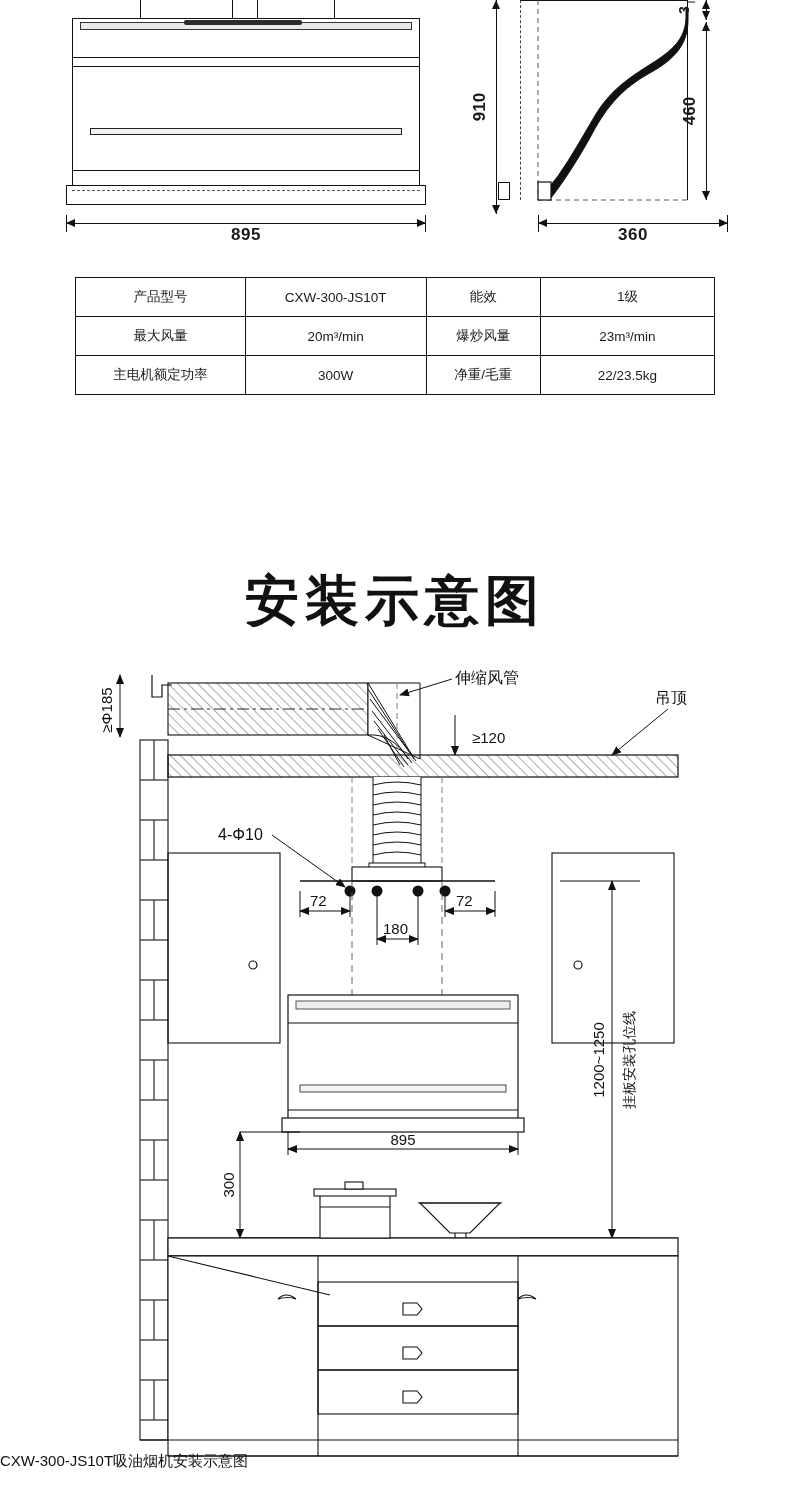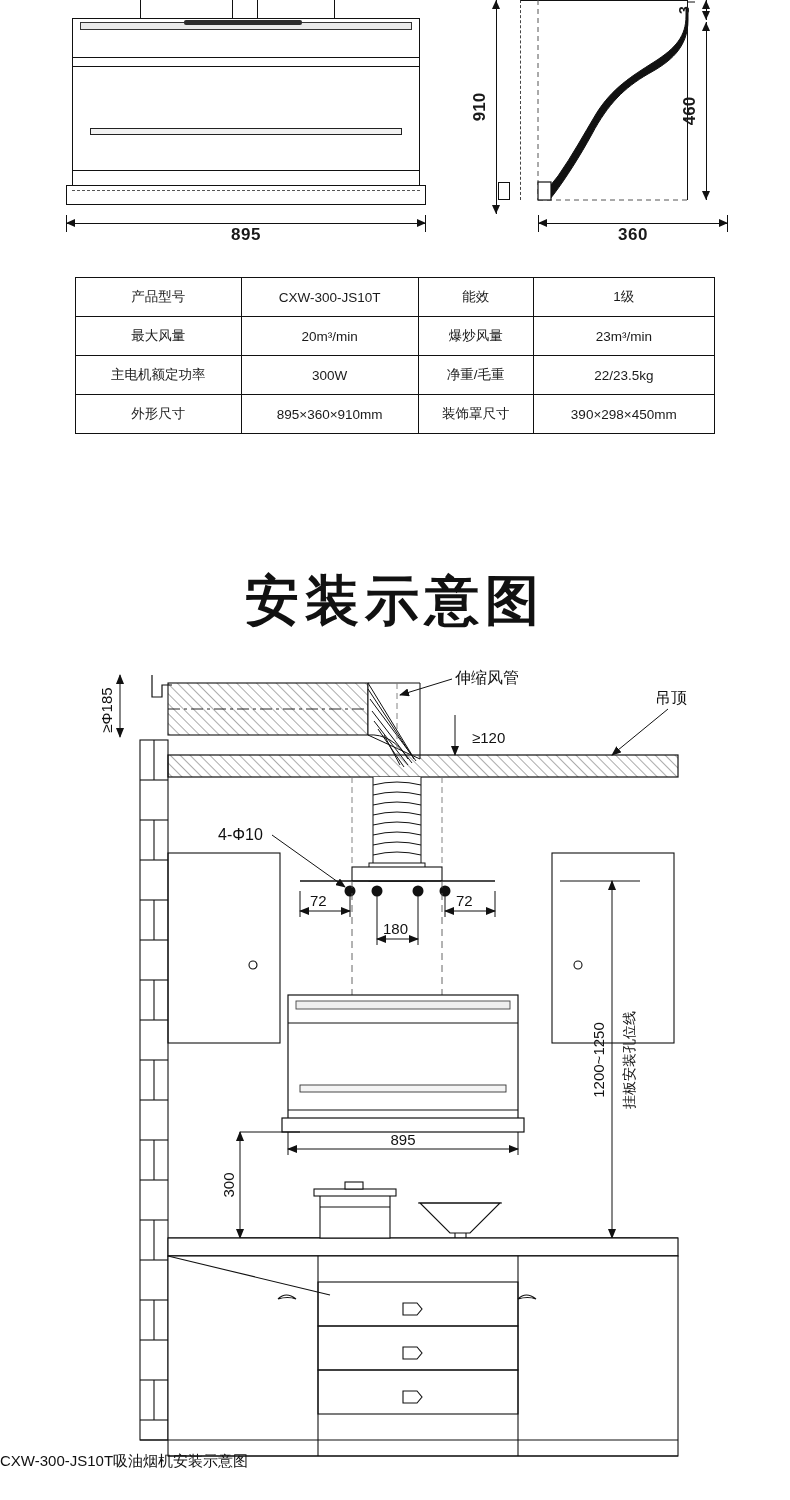--- a/index.html
+++ b/index.html
@@ -431,26 +431,20 @@
           <td class="k">最大风量</td>
           <td class="v">20m³/min</td>
           <td class="k2">爆炒风量</td>
           <td class="v2">23m³/min</td>
         </tr>
         <tr>
           <td class="k">主电机额定功率</td>
           <td class="v">300W</td>
           <td class="k2">净重/毛重</td>
           <td class="v2">22/23.5kg</td>
-        </tr>
-        <tr>
-          <td class="k">外形尺寸</td>
-          <td class="v">895×360×910mm</td>
-          <td class="k2">装饰罩尺寸</td>
-          <td class="v2">390×298×450mm</td>
         </tr>
       </tbody>
     </table>
   </div>
 
   <div class="section-title">安装示意图</div>
 
   <div class="install">
     <svg width="790" height="830" viewBox="0 0 790 830">
       <defs>

